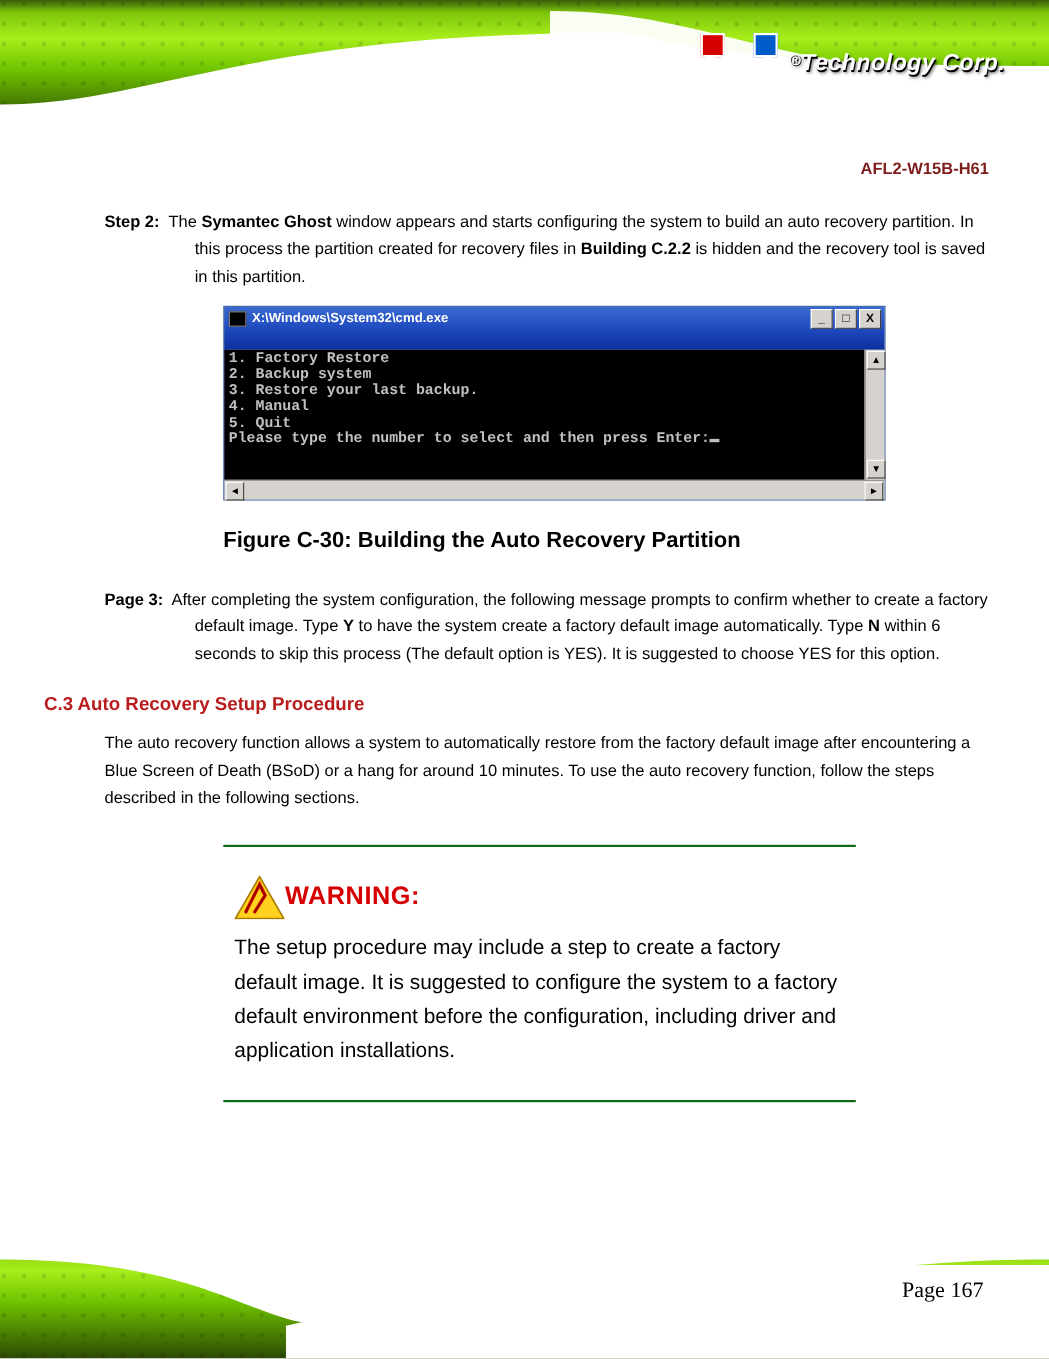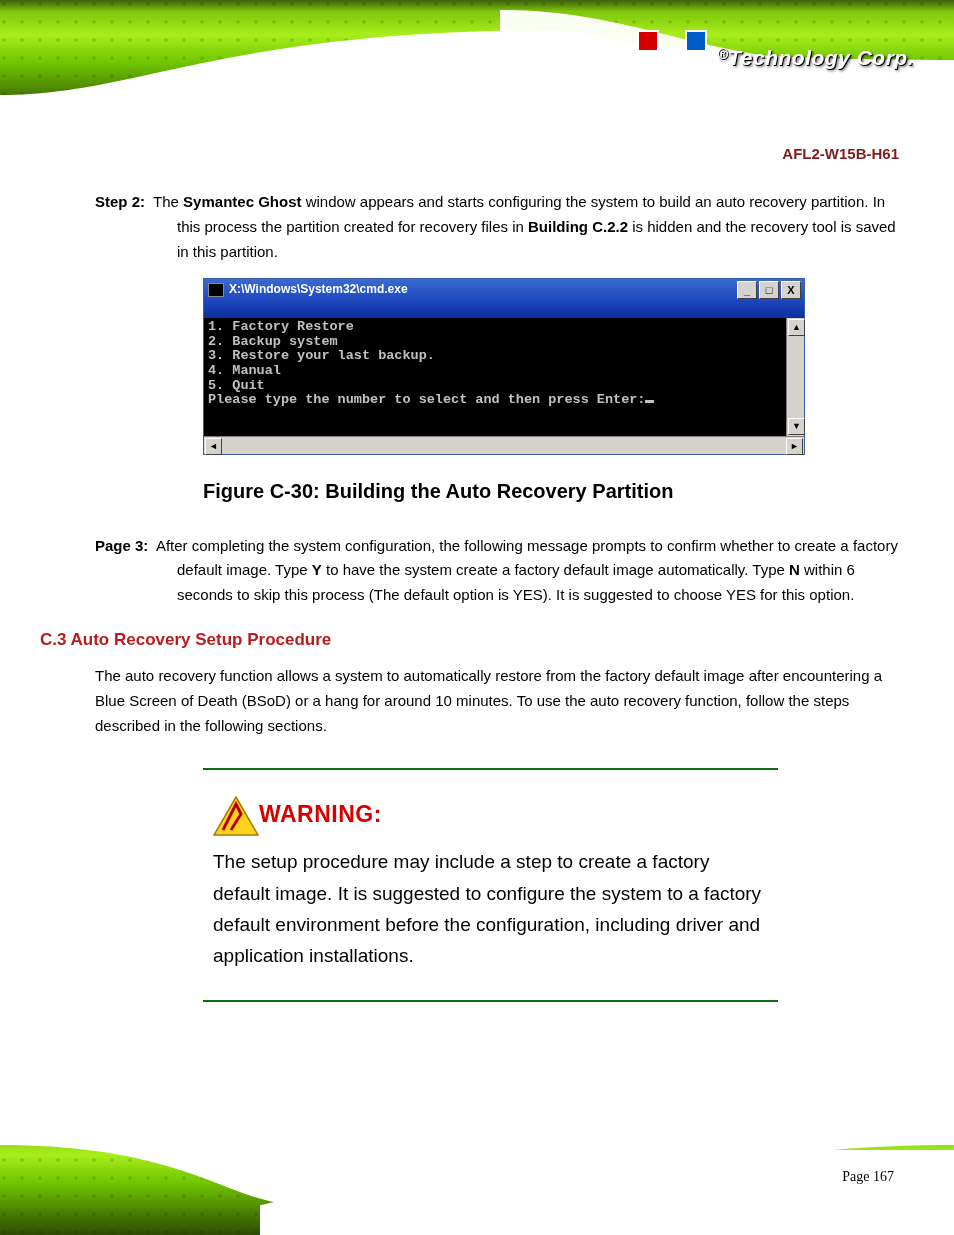--- a/index.html
+++ b/index.html
@@ -158,21 +158,21 @@
   .callout .warn-row { display:flex; margin-bottom:10px; }
   .warn-ico { width:46px; height:40px; }
   .warn-title { color:#d60000; font-weight:bold; font-size:23px; letter-spacing:.5px; }
   .callout .warn-text { font-size:19px; line-height:1.65; }
 
   
   .page-chip {
     position:absolute;
     right: 60px; bottom: 50px;
     font-family:"Times New Roman", serif;
-    font-size: 14px; color:#000;
+    font-size: 20px; color:#000;
     z-index: 6;
   }
   .foot-white {
     position:absolute; left:260px; bottom:0; width:700px; height:85px;
     background:#fff;
     z-index:4;
     clip-path: polygon(0 65%, 35% 0, 100% 0, 100% 100%, 0 100%);
   }
 </style>
 </head>

